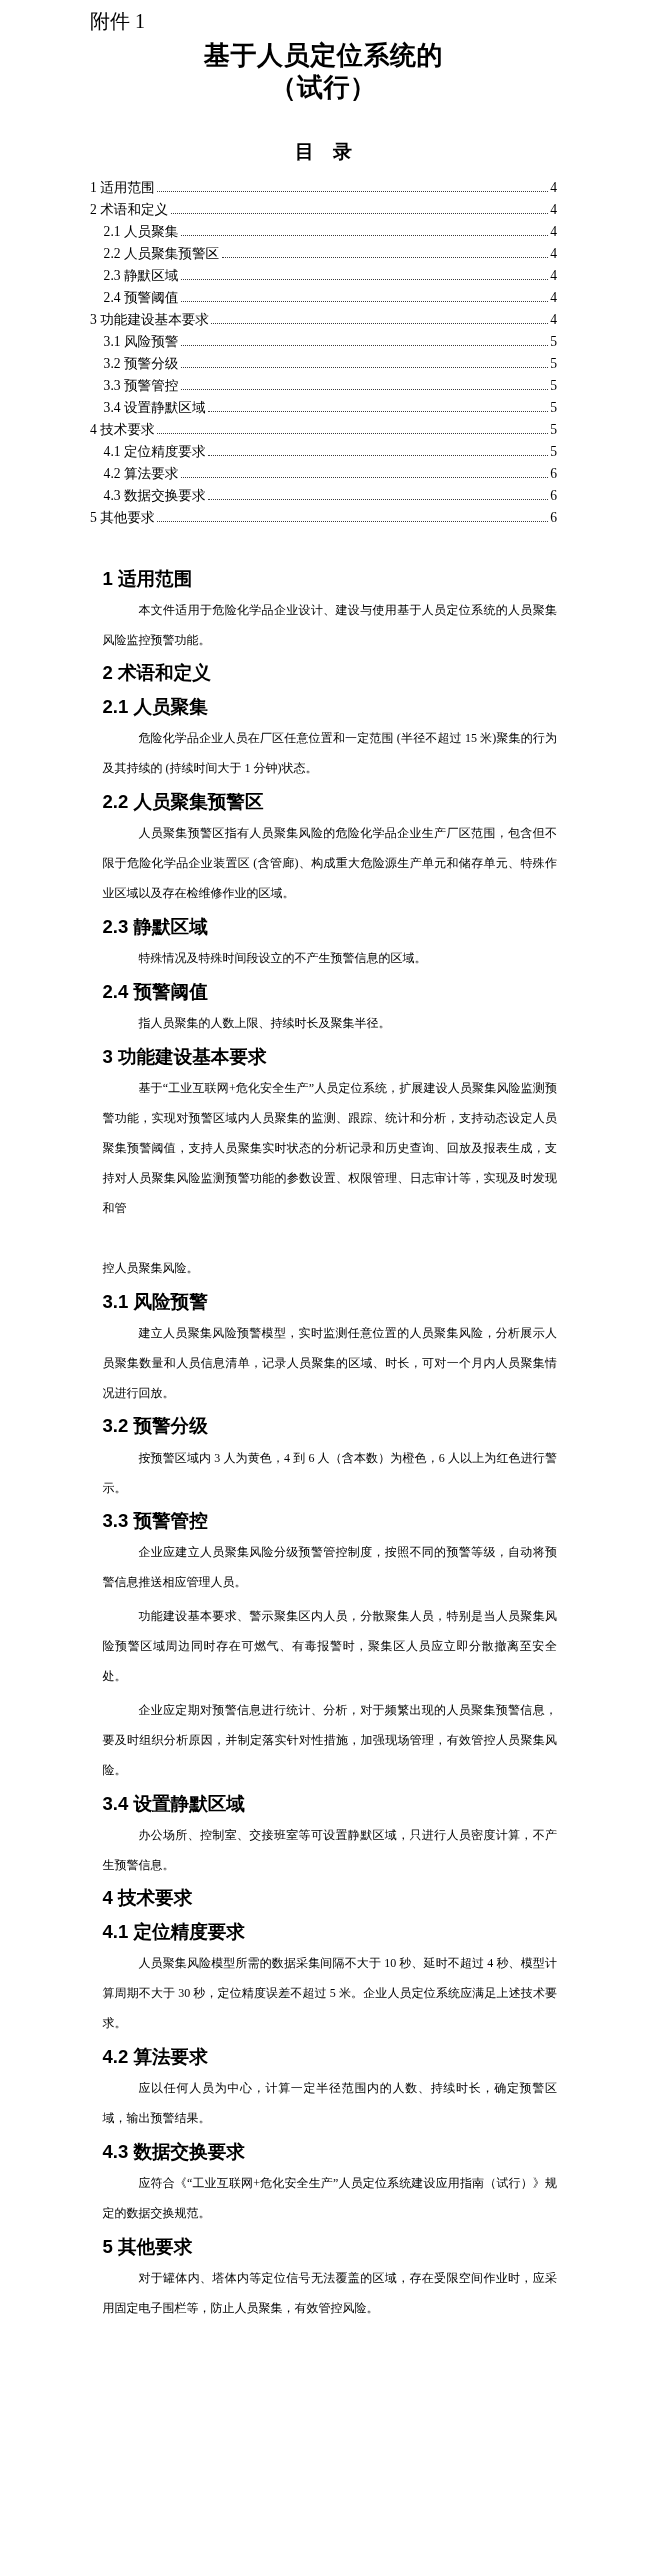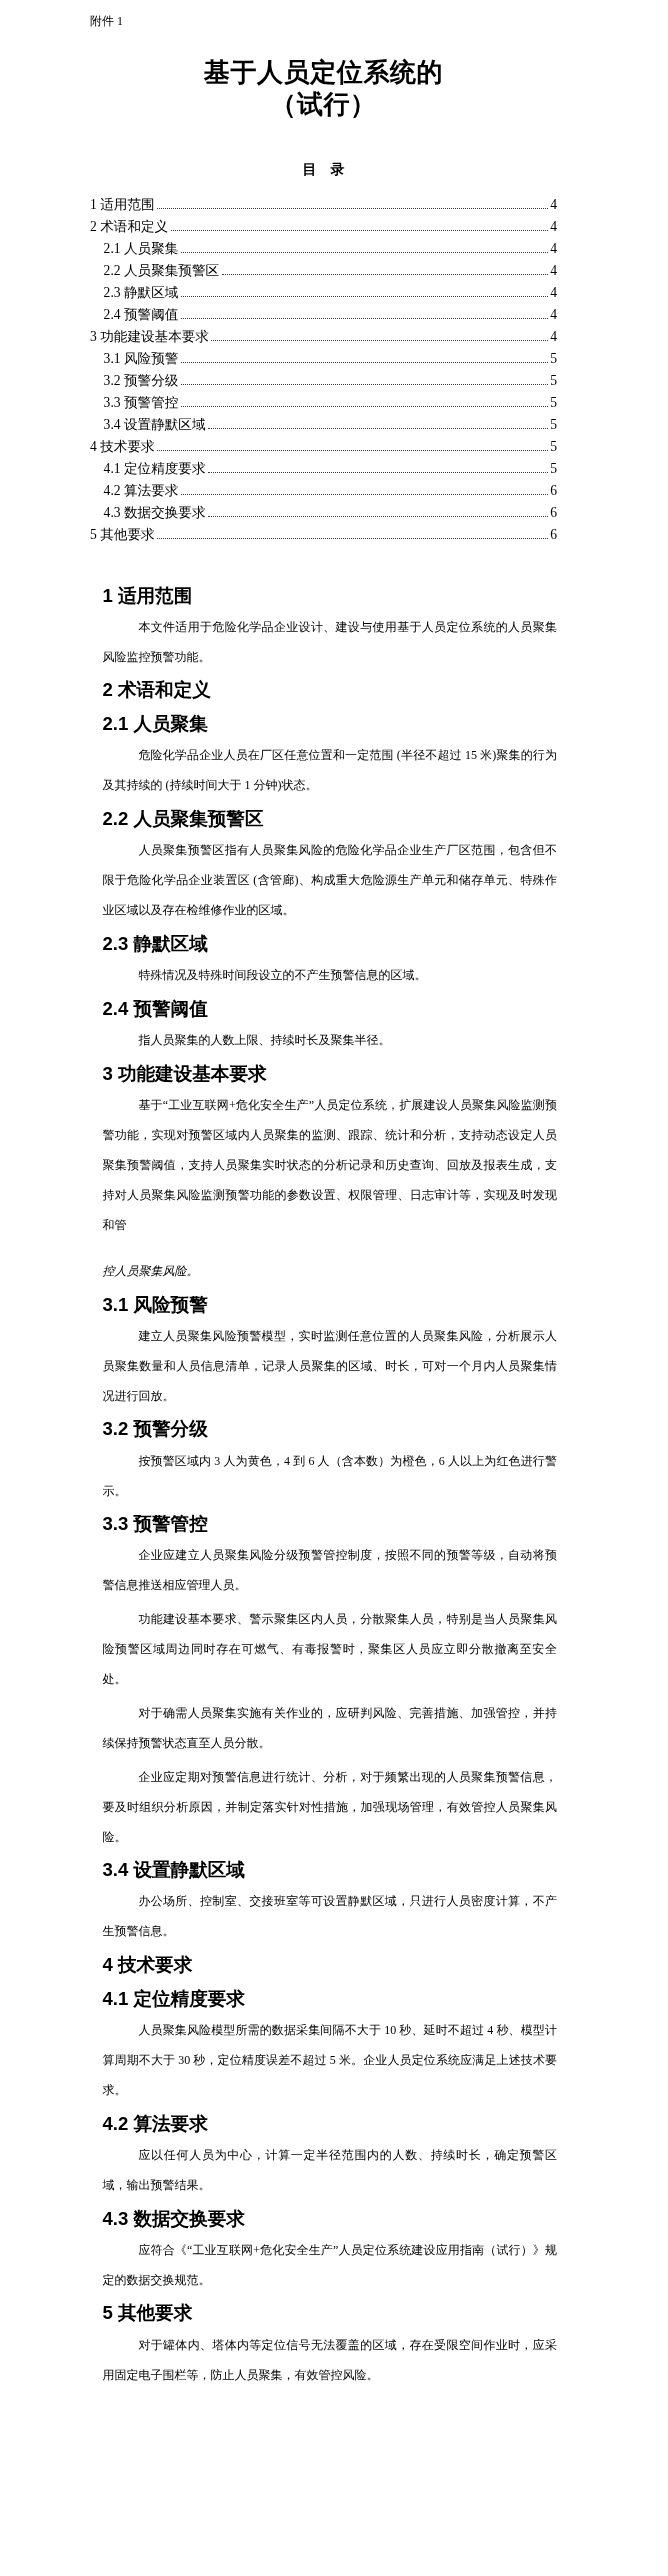--- a/index.html
+++ b/index.html
@@ -9,37 +9,37 @@
     height:2576px;
     margin:0 auto;
     background:#ffffff;
     overflow:hidden;
     box-sizing:border-box;
     padding:11px 111px 0 90px;
     color:#000;
     font-family:"Liberation Serif","DejaVu Serif",serif;
   }
   .attachment {
-    font-size:12px;
+    font-size:20px;
     line-height:21px;
   }
   .doc-title {
-    margin-top:25px;
+    margin-top:8px;
     text-align:center;
     font-weight:bold;
     font-size:26px;
     line-height:32px;
     letter-spacing:0.6px;
   }
   .toc-title {
     margin-top:35px;
     text-align:center;
     font-family:"Liberation Sans","DejaVu Sans",sans-serif;
     font-weight:bold;
-    font-size:14px;
+    font-size:19px;
     line-height:26px;
   }
   .toc {
     margin-top:13.6px;
     font-size:13.6px;
   }
   .toc-row {
     display:flex;
     align-items:baseline;
     height:22px;
@@ -65,21 +65,21 @@
     margin:3.7px 0 1.2px 0;
   }
   .para {
     font-size:12px;
     line-height:30px;
     text-align:justify;
     text-indent:36px;
     margin:0 0 3.7px 0;
   }
   .para.cont { text-indent:0; }
-  .para.gap { margin-top:16px;font-style:italic; }
+  .para.gap { margin-top:30px; }
 </style>
 </head>
 <body>
 
 <div class="page">
   <div class="attachment">附件 1</div>
 
   <div class="doc-title">
       <div>基于人员定位系统的</div>
       <div>（试行）</div>
@@ -185,21 +185,20 @@
       <h2 class="heading">3 功能建设基本要求</h2>
       <p class="para">基于“工业互联网+危化安全生产”人员定位系统，扩展建设人员聚集风险监测预警功能，实现对预警区域内人员聚集的监测、跟踪、统计和分析，支持动态设定人员聚集预警阈值，支持人员聚集实时状态的分析记录和历史查询、回放及报表生成，支持对人员聚集风险监测预警功能的参数设置、权限管理、日志审计等，实现及时发现和管</p>
       <p class="para cont gap">控人员聚集风险。</p>
       <h2 class="heading">3.1 风险预警</h2>
       <p class="para">建立人员聚集风险预警模型，实时监测任意位置的人员聚集风险，分析展示人员聚集数量和人员信息清单，记录人员聚集的区域、时长，可对一个月内人员聚集情况进行回放。</p>
       <h2 class="heading">3.2 预警分级</h2>
       <p class="para">按预警区域内 3 人为黄色，4 到 6 人（含本数）为橙色，6 人以上为红色进行警示。</p>
       <h2 class="heading">3.3 预警管控</h2>
       <p class="para">企业应建立人员聚集风险分级预警管控制度，按照不同的预警等级，自动将预警信息推送相应管理人员。</p>
       <p class="para">功能建设基本要求、警示聚集区内人员，分散聚集人员，特别是当人员聚集风险预警区域周边同时存在可燃气、有毒报警时，聚集区人员应立即分散撤离至安全处。</p>
-      <p class="para">对于确需人员聚集实施有关作业的，应研判风险、完善措施、加强管控，并持续保持预警状态直至人员分散。</p>
       <p class="para">企业应定期对预警信息进行统计、分析，对于频繁出现的人员聚集预警信息，要及时组织分析原因，并制定落实针对性措施，加强现场管理，有效管控人员聚集风险。</p>
       <h2 class="heading">3.4 设置静默区域</h2>
       <p class="para">办公场所、控制室、交接班室等可设置静默区域，只进行人员密度计算，不产生预警信息。</p>
       <h2 class="heading">4 技术要求</h2>
       <h2 class="heading">4.1 定位精度要求</h2>
       <p class="para">人员聚集风险模型所需的数据采集间隔不大于 10 秒、延时不超过 4 秒、模型计算周期不大于 30 秒，定位精度误差不超过 5 米。企业人员定位系统应满足上述技术要求。</p>
       <h2 class="heading">4.2 算法要求</h2>
       <p class="para">应以任何人员为中心，计算一定半径范围内的人数、持续时长，确定预警区域，输出预警结果。</p>
       <h2 class="heading">4.3 数据交换要求</h2>
       <p class="para">应符合《“工业互联网+危化安全生产”人员定位系统建设应用指南（试行）》规定的数据交换规范。</p>

